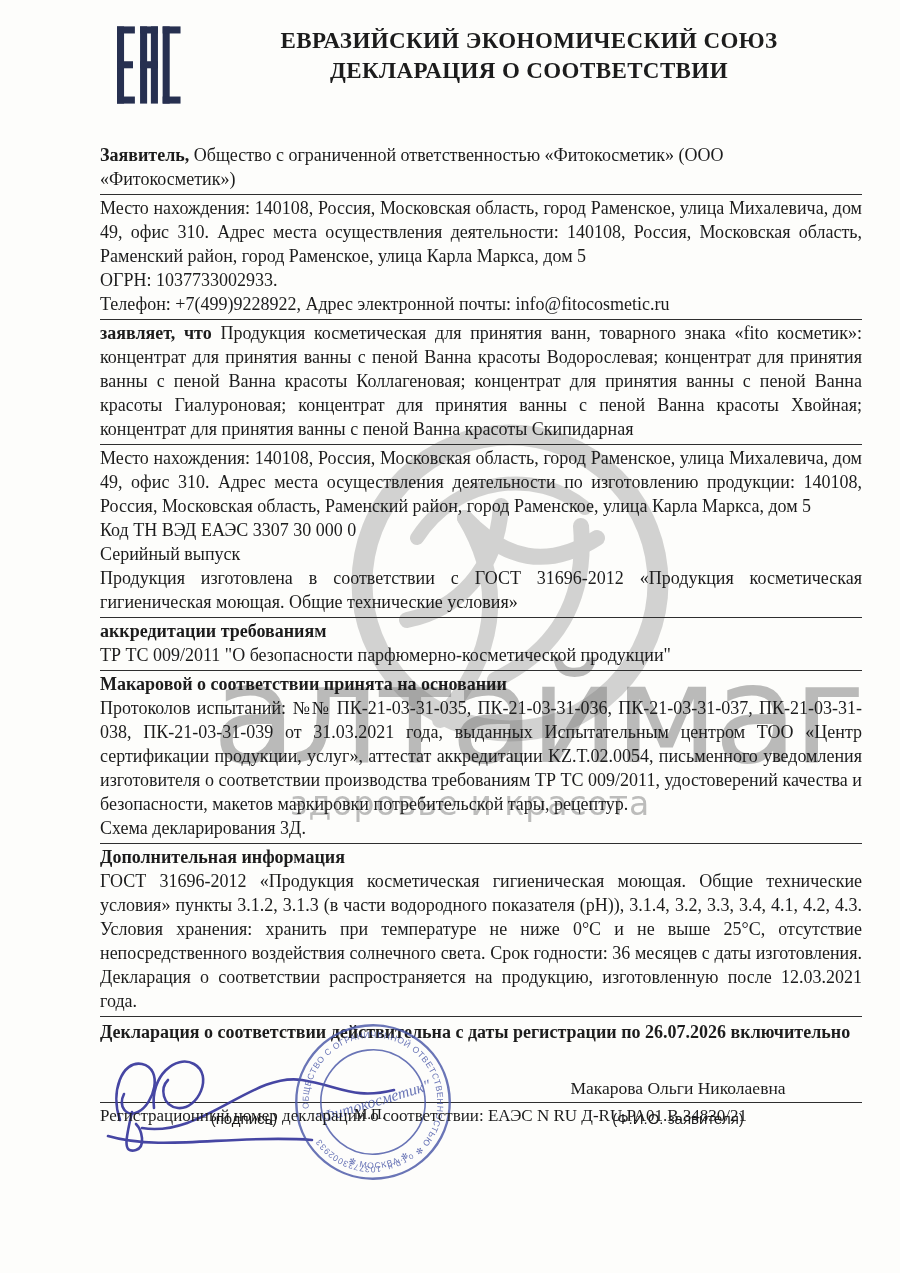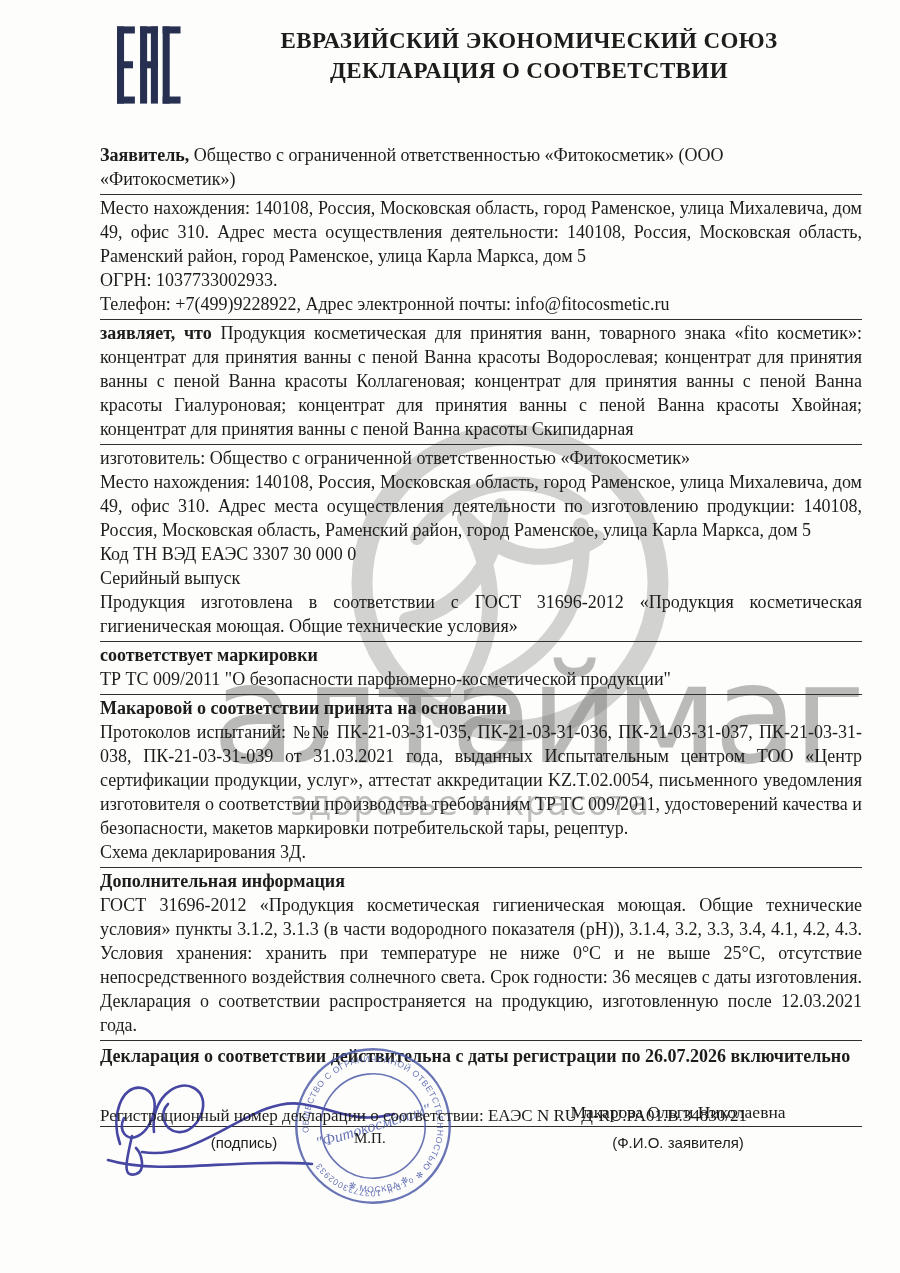--- a/index.html
+++ b/index.html
@@ -99,29 +99,28 @@
       <p>Телефон: +7(499)9228922, Адрес электронной почты: info@fitocosmetic.ru</p>
     </div>
 
 
     <div class="sec">
       <p class="jst"><b>заявляет, что</b>
         <span>Продукция косметическая для принятия ванн, товарного знака «fito косметик»: концентрат для принятия ванны с пеной Ванна красоты Водорослевая; концентрат для принятия ванны с пеной Ванна красоты Коллагеновая; концентрат для принятия ванны с пеной Ванна красоты Гиалуроновая; концентрат для принятия ванны с пеной Ванна красоты Хвойная; концентрат для принятия ванны с пеной Ванна красоты Скипидарная</span></p>
     </div>
 
     <div class="sec">
-      <p>изготовитель: Общество с ограниченной ответственностью «Фитокосметик»</p>
       <p class="jst">Место нахождения: 140108, Россия, Московская область, город Раменское, улица Михалевича, дом 49, офис 310. Адрес места осуществления деятельности по изготовлению продукции: 140108, Россия, Московская область, Раменский район, город Раменское, улица Карла Маркса, дом 5</p>
       <p>Код ТН ВЭД ЕАЭС 3307 30 000 0</p>
       <p>Серийный выпуск</p>
       <p class="jst">Продукция изготовлена в соответствии с ГОСТ 31696-2012 «Продукция косметическая гигиеническая моющая. Общие технические условия»</p>
     </div>
 
     <div class="sec">
-      <p><b>соответствует маркировки</b></p>
+      <p><b>аккредитации требованиям</b></p>
       <p>ТР ТС 009/2011 "О безопасности парфюмерно-косметической продукции"</p>
     </div>
 
     <div class="sec">
       <p><b>Макаровой о соответствии принята на основании</b></p>
       <p class="jst">Протоколов испытаний: №№ ПК-21-03-31-035, ПК-21-03-31-036, ПК-21-03-31-037, ПК-21-03-31-038, ПК-21-03-31-039 от 31.03.2021 года, выданных Испытательным центром ТОО «Центр сертификации продукции, услуг», аттестат аккредитации KZ.T.02.0054, письменного уведомления изготовителя о соответствии производства требованиям ТР ТС 009/2011, удостоверений качества и безопасности, макетов маркировки потребительской тары, рецептур.</p>
       <p>Схема декларирования 3Д.</p>
     </div>
 
     <div class="sec">

